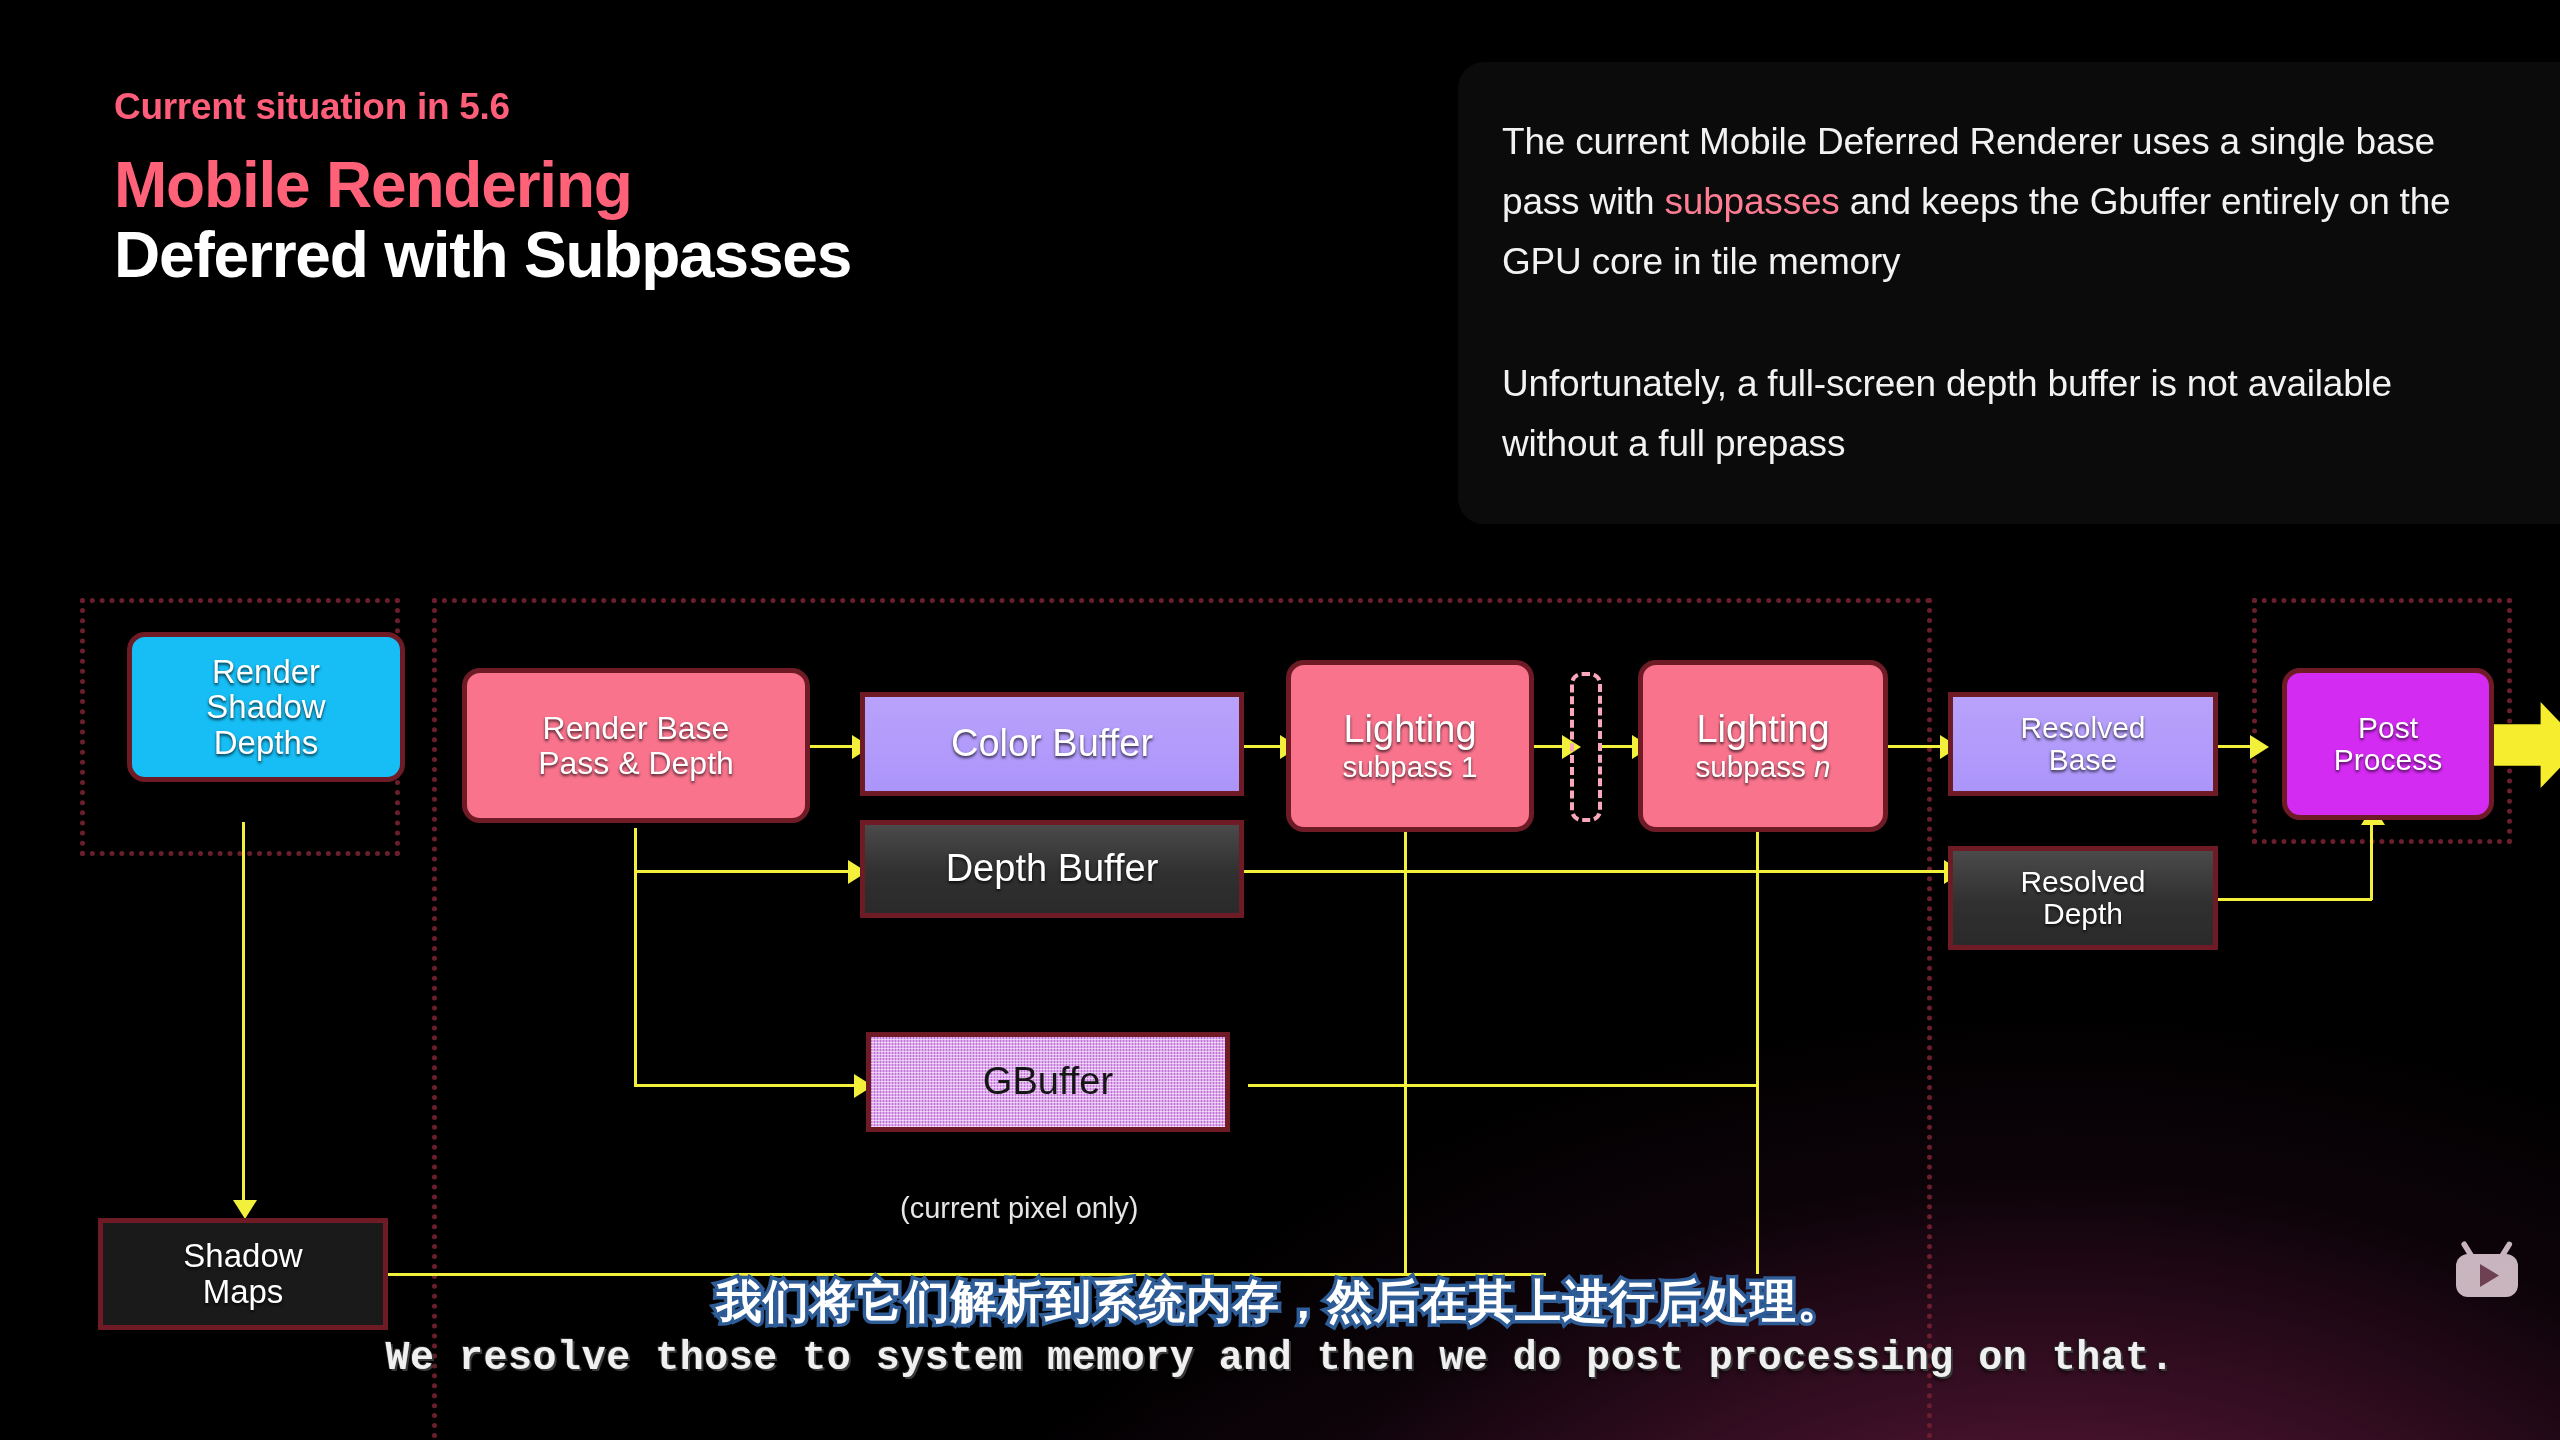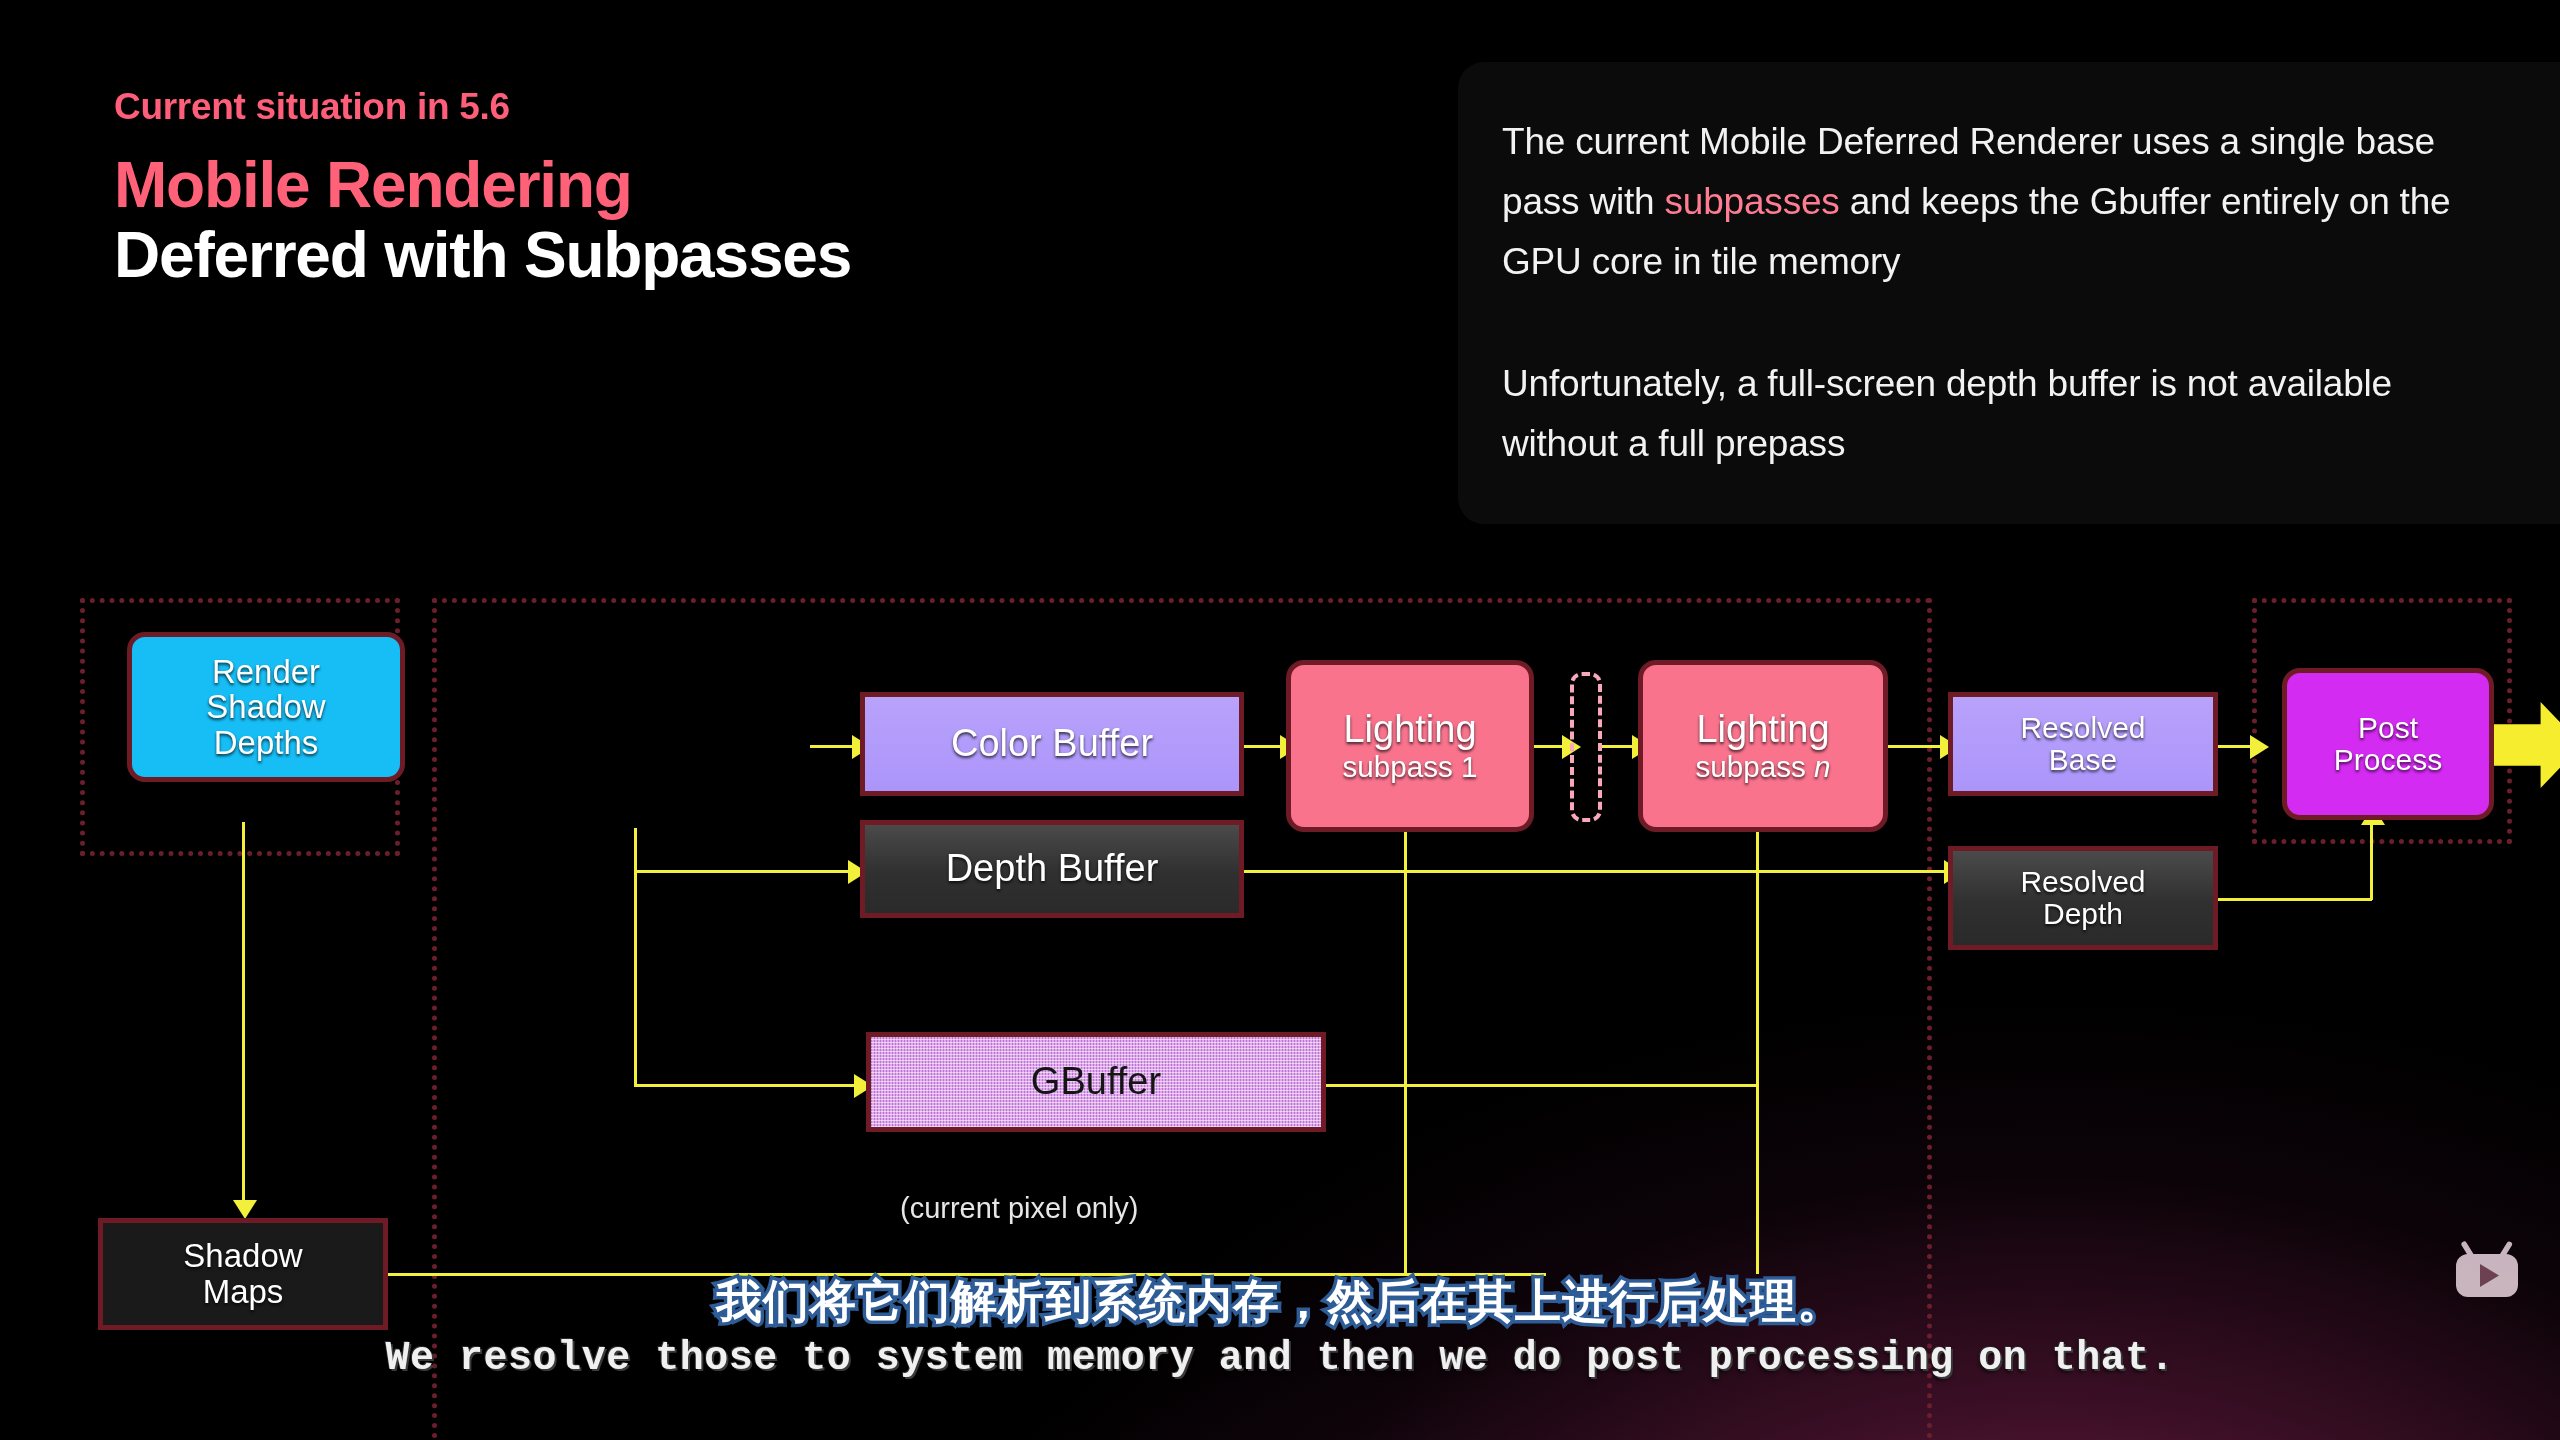--- a/index.html
+++ b/index.html
@@ -249,30 +249,34 @@
       <span>Render</span>
       <span>Shadow</span>
       <span>Depths</span>
     </div>
 
     <div class="node n-dark" style="left:98px; top:658px; width:290px; height:112px; font-size:33px;">
       <span>Shadow</span>
       <span>Maps</span>
     </div>
 
+    <div class="node n-round n-pink" style="left:462px; top:108px; width:348px; height:155px; font-size:32px;">
+      <span>Render Base</span>
+      <span>Pass &amp; Depth</span>
+    </div>
 
     <div class="node n-purple" style="left:860px; top:132px; width:384px; height:104px; font-size:38px;">
       <span>Color Buffer</span>
     </div>
 
     <div class="node n-gray" style="left:860px; top:260px; width:384px; height:98px; font-size:38px;">
       <span>Depth Buffer</span>
     </div>
 
-    <div class="node n-gbuf" style="left:866px; top:472px; width:460px; height:100px; font-size:38px;">
+    <div class="node n-gbuf" style="left:866px; top:472px; width:364px; height:100px; font-size:38px;">
       <span>GBuffer</span>
     </div>
 
     <div class="node n-round n-pink" style="left:1286px; top:100px; width:248px; height:172px; font-size:38px;">
       <span>Lighting</span>
       <span class="sub">subpass 1</span>
     </div>
 
     <div class="ellipsis-box" style="left:1570px; top:112px; width:32px; height:150px;"></div>
 

